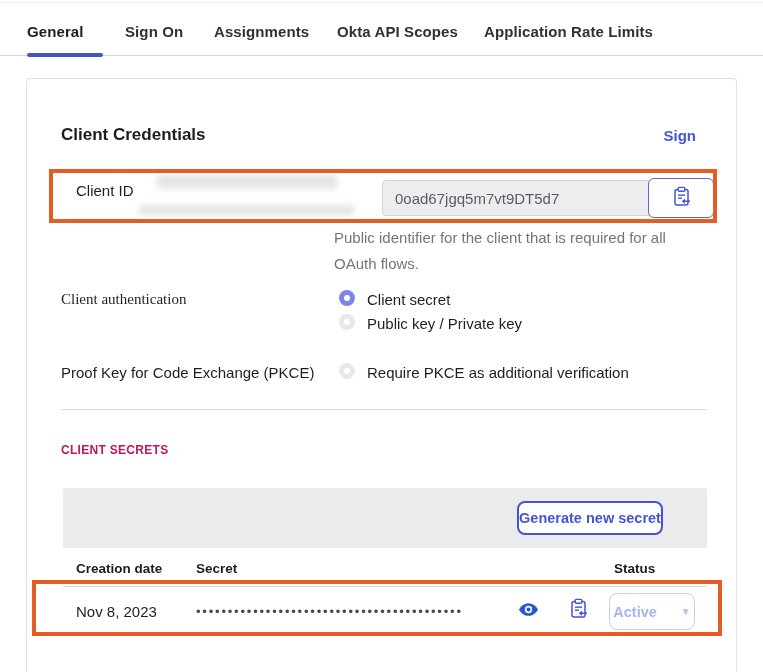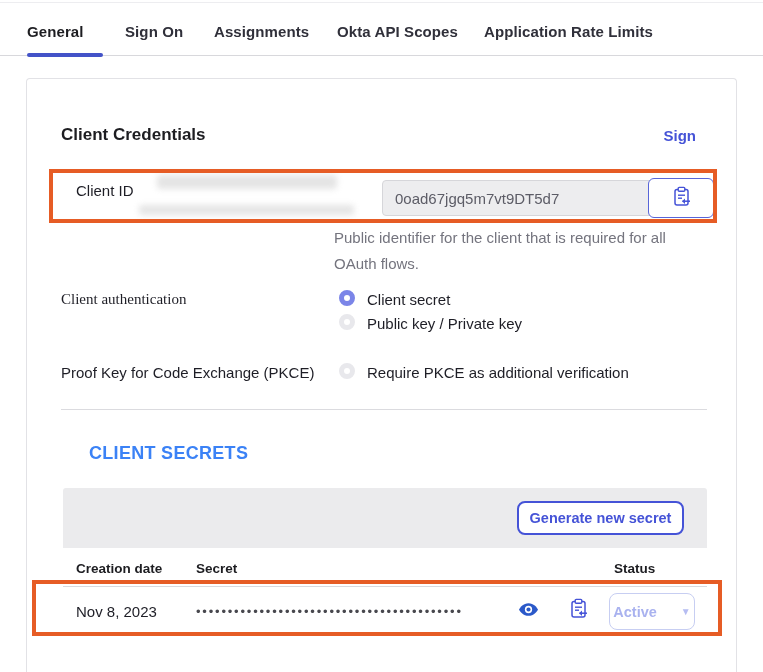--- a/index.html
+++ b/index.html
@@ -63,25 +63,25 @@
 
   .radio {
     width: 16px; height: 16px; border-radius: 50%; background: #ffffff; cursor: pointer; display: inline-block;
   }
   .radio.on  { border: 5px solid #7b85e8; }
   .radio.off { border: 5px solid #e8e8ec; }
   .opt-label { font-size: 15px; color: #1e1e26; }
 
   .divider { left: 34px; top: 330px; width: 646px; height: 1px; background: #dbdbdf; }
 
-  .secrets-title { left: 34px; top: 364px; font-size: 18px; font-weight: 700; letter-spacing: 0.3px; color: #3b82f6; margin-left: 28px; }
+  .secrets-title { left: 34px; top: 364px; font-size: 12px; font-weight: 700; letter-spacing: 0.3px; color: #be185d; }
 
   .toolbar { left: 36px; top: 409px; width: 644px; height: 60px; background: #ebebed; border-radius: 3px 3px 0 0; }
   .generate-btn {
-    left: 490px; top: 422px; width: 167px; height: 34px;
+    left: 490px; top: 422px; width: 146px; height: 34px;
     background: #ffffff; border: 2px solid #4553d7; border-radius: 8px;
     font-size: 14.5px; font-weight: 700; color: #4553d7;
     display: flex; align-items: center; justify-content: center; cursor: pointer;
     font-family: "Liberation Sans", sans-serif;
   }
 
   .th { font-size: 13.5px; font-weight: 700; color: #1d1d21; }
   .header-border { left: 36px; top: 507px; width: 644px; height: 1px; background: #d9d9dd; }
   .cell { font-size: 15px; color: #1e1e26; }
   .dots { font-size: 13px; letter-spacing: 1.8px; color: #48484e; white-space: nowrap; }

